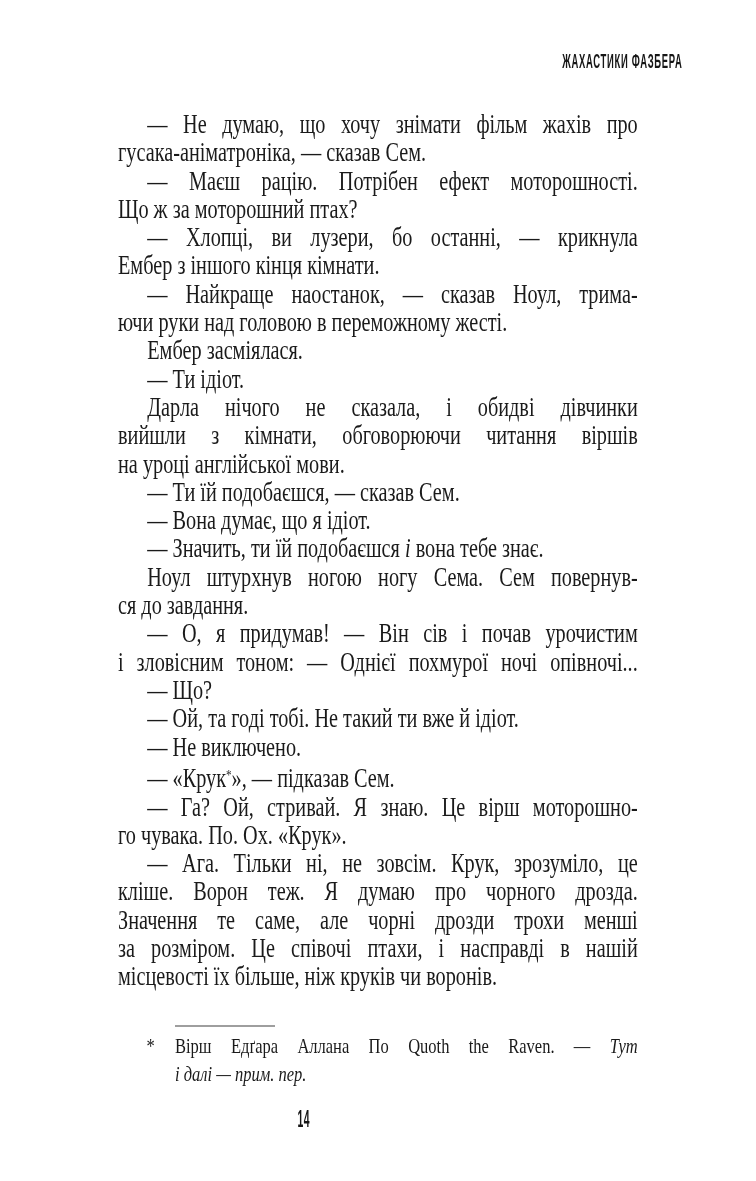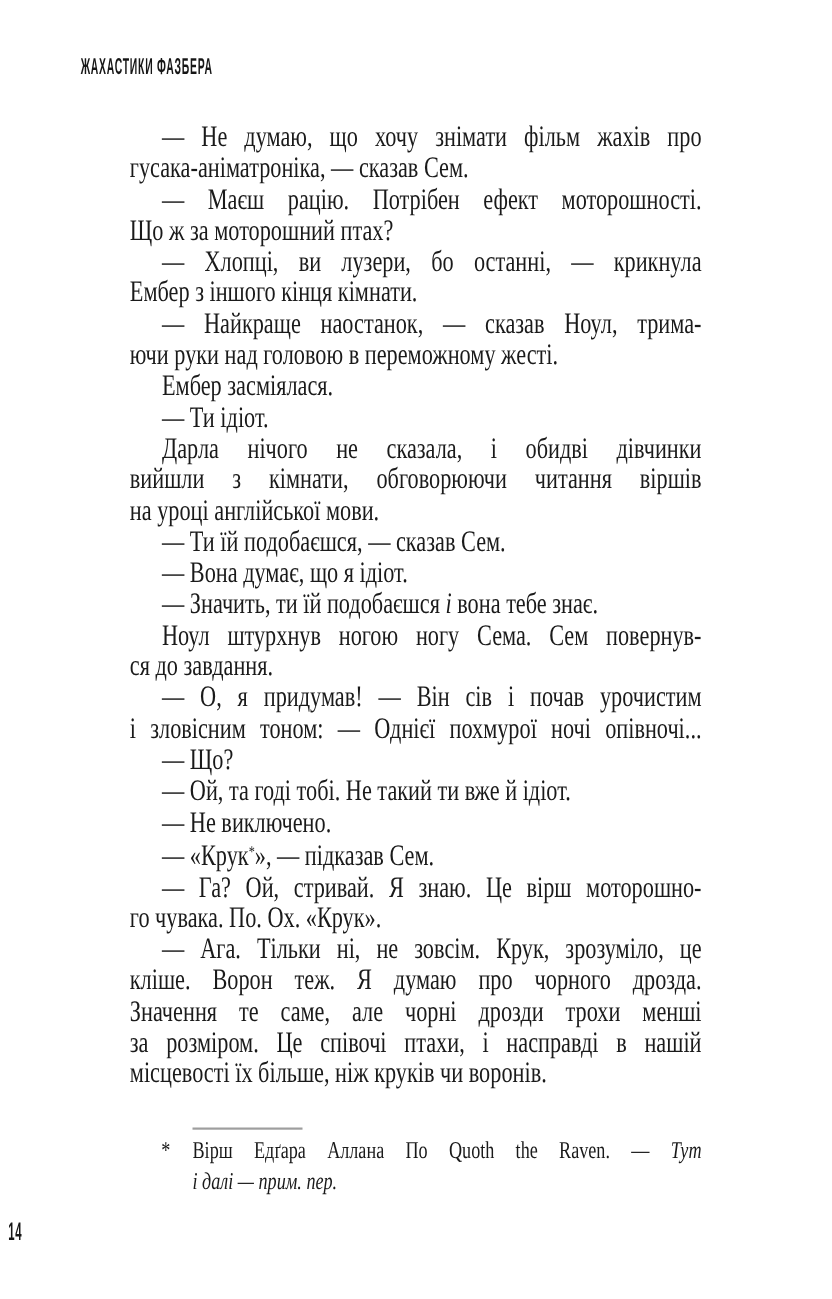--- a/index.html
+++ b/index.html
@@ -11,21 +11,21 @@
     overflow: hidden;
     color: #1a1a1a;
     font-family: "Liberation Serif", serif;
   }
   
   .running-header {
     position: absolute;
     top: 49px;
     left: 0;
     width: 756px;
-    text-align: left;
+    text-align: right;
   }
   .running-header .condensed {
     display: inline-block;
     transform: scaleX(0.45);
     transform-origin: center top;
     font-family: "Liberation Sans", sans-serif;
     font-weight: 700;
     font-size: 21px;
     letter-spacing: 1.5px;
     white-space: nowrap;
@@ -82,21 +82,21 @@
     left: 2px;
     top: 0;
   }
   .footnote .tline { padding-left: 40px; }  
   
   .page-number {
     position: absolute;
     top: 1106px;
     left: 0;
     width: 608px;
-    text-align: left;
+    text-align: center;
   }
   .page-number .condensed {
     display: inline-block;
     transform: scaleX(0.45);
     transform-origin: center top;
     font-family: "Liberation Sans", sans-serif;
     font-weight: 700;
     font-size: 23px;
     letter-spacing: 1px;
     color: #161616;

